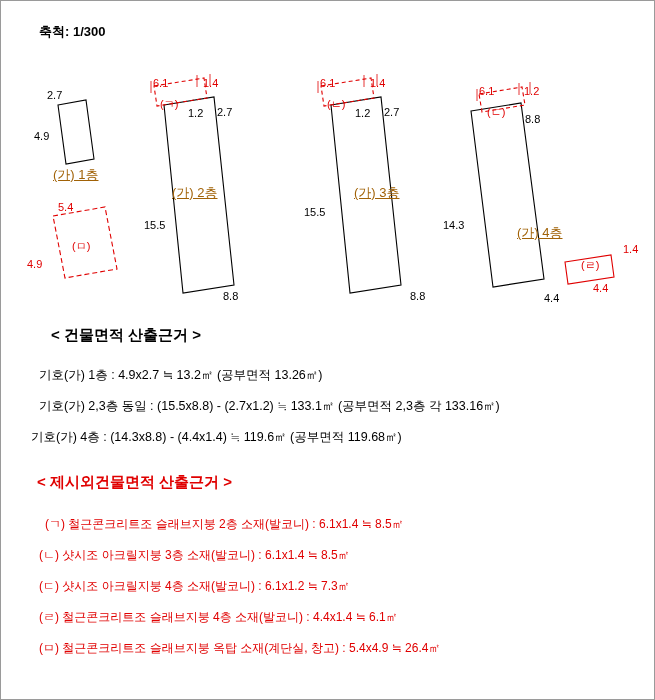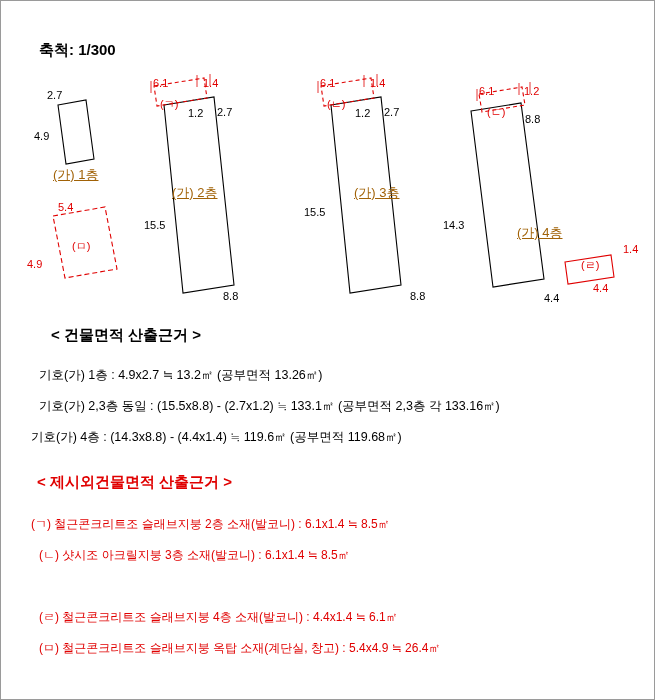--- a/index.html
+++ b/index.html
@@ -15,22 +15,22 @@
     width: 655px;
     height: 700px;
     background: #ffffff;
     border: 1px solid #9a9a9a;
     box-sizing: border-box;
     overflow: hidden;
   }
   .abs { position: absolute; }
   .scale-title {
     left: 38px;
-    top: 40px;
-    font-size: 15px;
+    top: 22px;
+    font-size: 13px;
     font-weight: bold;
     color: #000000;
     letter-spacing: 0px;
   }
   
   .dim {
     font-size: 11px;
     color: #000000;
     white-space: nowrap;
   }
@@ -146,18 +146,19 @@
   <div class="abs dim-red" style="left:622px; top:242px;">1.4</div>
   <div class="abs dim-red" style="left:592px; top:281px;">4.4</div>
   <div class="abs floor-label" style="left:516px; top:183px;margin-top:40px;"><u>(가) 4층</u></div>
 
   <div class="abs sect-head black" style="left:50px; top:325px;">&lt; 건물면적 산출근거 &gt;</div>
   <div class="abs line" style="left:38px; top:366px;">기호(가) 1층 : 4.9x2.7 ≒ 13.2㎡ (공부면적 13.26㎡)</div>
   <div class="abs line" style="left:38px; top:397px;">기호(가) 2,3층 동일 : (15.5x8.8) - (2.7x1.2) ≒ 133.1㎡ (공부면적 2,3층 각 133.16㎡)</div>
   <div class="abs line" style="left:30px; top:428px;">기호(가) 4층 : (14.3x8.8) - (4.4x1.4) ≒ 119.6㎡ (공부면적 119.68㎡)</div>
 
   <div class="abs sect-head red" style="left:36px; top:472px;">&lt; 제시외건물면적 산출근거 &gt;</div>
-  <div class="abs line red" style="left:30px; top:515px;">(ㄱ) 철근콘크리트조 슬래브지붕 2층 소재(발코니) : 6.1x1.4 ≒ 8.5㎡</div>
+  <div class="abs line red" style="left:44px; top:515px;">(ㄱ) 철근콘크리트조 슬래브지붕 2층 소재(발코니) : 6.1x1.4 ≒ 8.5㎡</div>
   <div class="abs line red" style="left:38px; top:546px;">(ㄴ) 샷시조 아크릴지붕 3층 소재(발코니) : 6.1x1.4 ≒ 8.5㎡</div>
+  <div class="abs line red" style="left:38px; top:577px;">(ㄷ) 샷시조 아크릴지붕 4층 소재(발코니) : 6.1x1.2 ≒ 7.3㎡</div>
   <div class="abs line red" style="left:38px; top:608px;">(ㄹ) 철근콘크리트조 슬래브지붕 4층 소재(발코니) : 4.4x1.4 ≒ 6.1㎡</div>
   <div class="abs line red" style="left:38px; top:639px;">(ㅁ) 철근콘크리트조 슬래브지붕 옥탑 소재(계단실, 창고) : 5.4x4.9 ≒ 26.4㎡</div>
 
 </div>
 
 </body></html>

